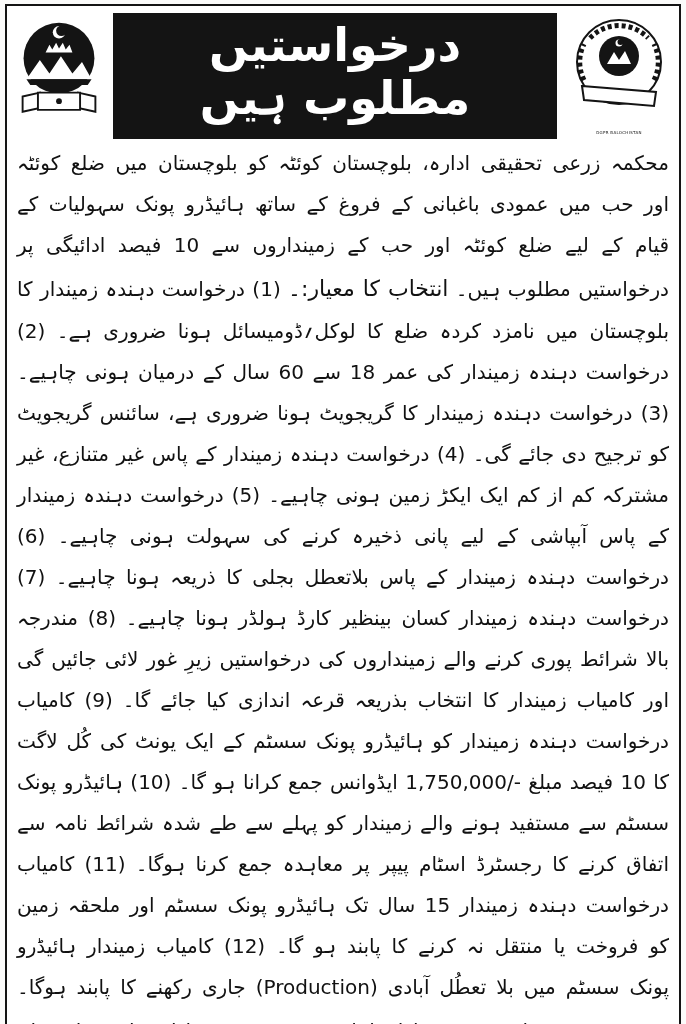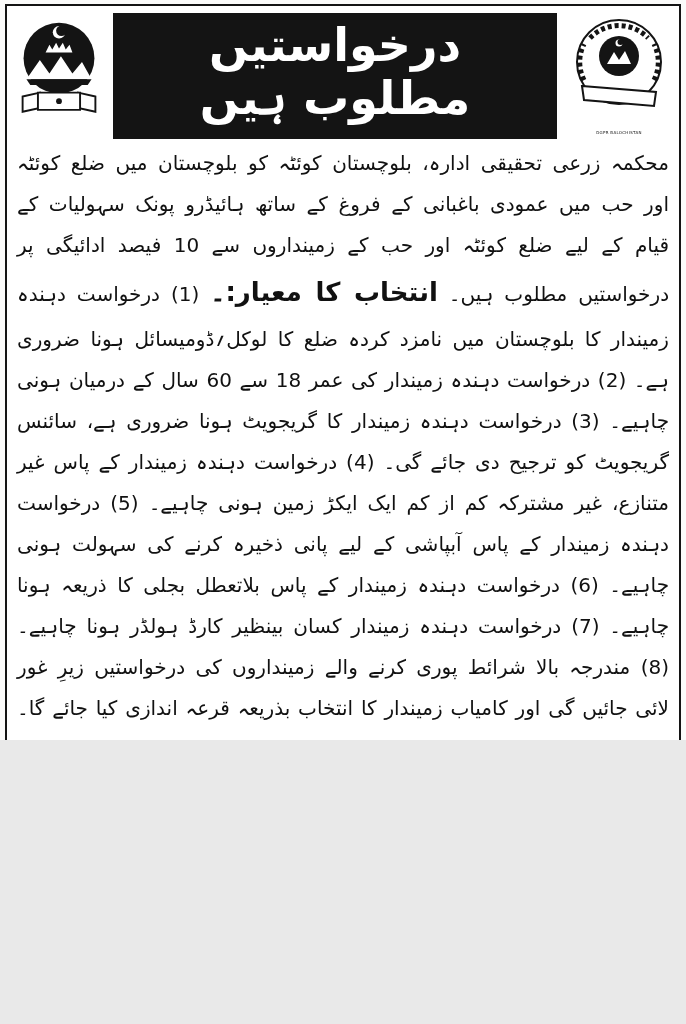--- a/index.html
+++ b/index.html
@@ -1,18 +1,18 @@
 <!DOCTYPE html>
 <html><head>
 <meta charset="utf-8">
 <style>
   * { margin:0; padding:0; box-sizing:border-box; }
   body { background:#e9e9e9; font-family:"DejaVu Sans", sans-serif; }
   .page {
-    width:686px; height:740px; margin:0 auto; background:#fbfbfa;
+    width:686px; height:1024px; margin:0 auto; background:#fbfbfa;
     position:relative; overflow:hidden; padding:4px 5px 0 5px;
   }
   .ad {
     border:2px solid #141414; background:#ffffff; position:relative;
   }
   
   .header {
     display:flex; align-items:center; gap:4px; padding:5px 4px 2px 4px;
   }
   .emblem-left { width:96px; flex:0 0 96px; }
@@ -24,21 +24,21 @@
   .banner .title {
     font-size:46px; font-weight:bold; line-height:1.15;
     font-family:"DejaVu Sans", sans-serif; direction:rtl;
   }
   
   .body-wrap { padding:2px 10px 0 10px; }
   .body-text {
     direction:rtl; text-align:justify; font-size:20px; line-height:2.05;
     color:#111; word-spacing:1px;
   }
-  .body-text strong { font-weight:bold; font-size:26px; }
+  .body-text strong { font-weight:normal; font-size:22px; }
   .note-strong { border-bottom:0; }
   .emblem-caption { font-size:4px; letter-spacing:0.3px; color:#111; }
 </style>
 </head>
 <body>
 
 <div class="page">
   <div class="ad">
 
     <div class="header">

